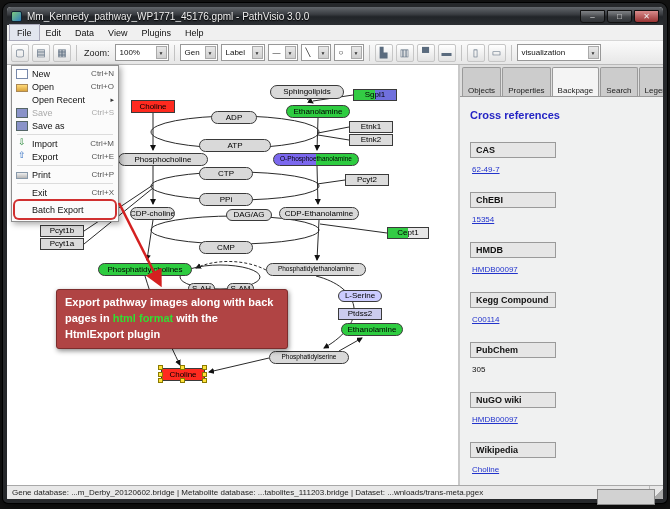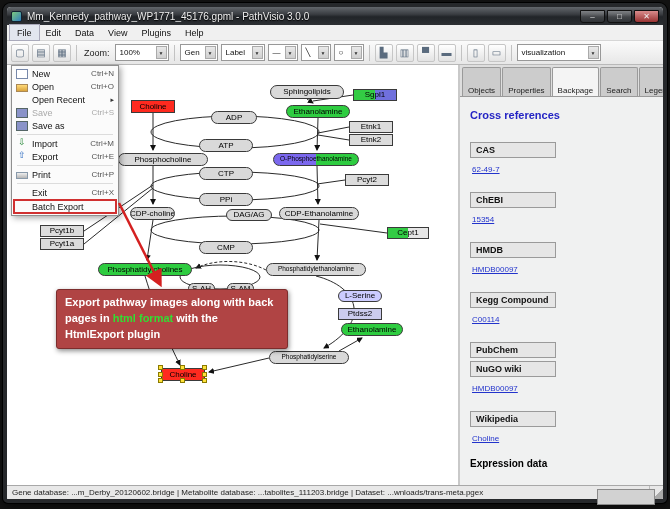--- a/index.html
+++ b/index.html
@@ -34,21 +34,21 @@
   .bp-header{color:#2424c4;font-weight:bold;font-size:11px;margin:4px 0 18px}
   .xref-title{display:inline-block;min-width:86px;background:#e6e6e6;border:1px solid #9a9a9a;padding:2px 5px;font-size:9px;font-weight:bold;color:#111}
   .xref-value{font-size:8px;margin:7px 0 15px 2px;color:#111}
   .xref-value.link{color:#2233cc;text-decoration:underline;cursor:pointer}
   .bp-footer{font-weight:bold;font-size:10px;margin-top:2px;color:#000}
   .statusbar{height:14px;background:#e8e8e8;border-top:1px solid #a8a8a8;display:flex;align-items:center;flex:0 0 auto}
   .status-text{flex:1;font-size:8px;color:#222;padding:0 5px;white-space:nowrap;overflow:hidden}
   .status-grip{width:14px;height:100%;border-left:1px solid #bbb;background:linear-gradient(135deg,transparent 60%,#aaa 60%)}
   .file-menu{position:absolute;left:11px;top:65px;width:108px;background:#fbfbfb;border:1px solid #8f8f8f;box-shadow:2px 2px 6px rgba(0,0,0,.35);z-index:30;padding:1px 1px}
   .menu-item{height:13px;display:flex;align-items:center;font-size:9px;padding:0 3px;gap:4px;position:relative;color:#111}
-  .menu-item.highlighted{box-shadow:inset 0 0 0 2px #d03030;border-radius:0;height:15px}
+  .menu-item.highlighted{box-shadow:inset 0 0 0 2px #d03030;border-radius:6px;height:21px}
   .menu-item.disabled .mi-label,.menu-item.disabled .mi-shortcut{color:#aaa}
   .mi-icon{width:12px;height:10px;flex:0 0 auto;position:relative}
   .mi-label{flex:1;white-space:nowrap}
   .mi-shortcut{font-size:8px;color:#555}
   .mi-arrow{font-size:7px;color:#333}
   .menu-sep{height:1px;background:#dcdcdc;margin:2px 4px}
   .ic-new-document{background:#fff;border:1px solid #7788aa}
   .ic-open-folder{background:linear-gradient(#ffd978,#d9a33c);border:1px solid #aa8855;height:8px;margin-top:2px}
   .ic-save-disk{background:#8a93c9;border:1px solid #566}
   .ic-import-arrow::after{content:"⇩";font-size:9px;color:#2a8a3a;position:absolute;left:2px;top:-2px}
@@ -158,21 +158,21 @@
           <path d="M138,211 C150,250 162,278 173,300" marker-end="url(#arr)"></path>
         </g>
       </svg>
     <div class="node rounded" style="left: 263px; top: 20px; width: 74px; height: 14px; background: rgb(217, 217, 217);">Sphingolipids</div>
         <div class="node" style="left: 346px; top: 24px; width: 44px; height: 12px; background: linear-gradient(90deg, rgb(51, 204, 68) 0%, rgb(51, 204, 68) 50%, rgb(112, 112, 221) 50%, rgb(112, 112, 221) 100%); text-align: right;">Sgpl1</div>
         <div class="node" style="left: 124px; top: 35px; width: 44px; height: 13px; background: rgb(255, 42, 31);">Choline</div>
         <div class="node rounded" style="left: 279px; top: 40px; width: 64px; height: 13px; background: rgb(46, 204, 64);">Ethanolamine</div>
         <div class="node rounded" style="left: 192px; top: 46px; width: 46px; height: 13px; background: rgb(217, 217, 217); margin-left: 12px;">ADP</div>
         <div class="node" style="left: 342px; top: 56px; width: 44px; height: 12px; background: rgb(220, 220, 220);">Etnk1</div>
         <div class="node" style="left: 342px; top: 69px; width: 44px; height: 12px; background: rgb(220, 220, 220);">Etnk2</div>
-        <div class="node rounded" style="left: 192px; top: 74px; width: 54px; height: 13px; background: rgb(217, 217, 217);">ATP</div>
+        <div class="node rounded" style="left: 192px; top: 74px; width: 72px; height: 13px; background: rgb(217, 217, 217);">ATP</div>
         <div class="node rounded" style="left: 111px; top: 88px; width: 90px; height: 13px; background: rgb(217, 217, 217);">Phosphocholine</div>
         <div class="node rounded" style="left: 266px; top: 88px; width: 86px; height: 13px; background: linear-gradient(90deg, rgb(123, 104, 238) 0%, rgb(123, 104, 238) 50%, rgb(46, 204, 64) 50%, rgb(46, 204, 64) 100%); font-size: 6.5px;">O-Phosphoethanolamine</div>
         <div class="node rounded" style="left: 192px; top: 102px; width: 54px; height: 13px; background: rgb(217, 217, 217);">CTP</div>
         <div class="node" style="left: 338px; top: 109px; width: 44px; height: 12px; background: rgb(220, 220, 220);">Pcyt2</div>
         <div class="node rounded" style="left: 192px; top: 128px; width: 54px; height: 13px; background: rgb(217, 217, 217);">PPi</div>
         <div class="node rounded" style="left: 111px; top: 142px; width: 45px; height: 13px; background: rgb(217, 217, 217); margin-left: 12px;">CDP-choline</div>
         <div class="node rounded" style="left: 219px; top: 144px; width: 46px; height: 12px; background: rgb(217, 217, 217);">DAG/AG</div>
         <div class="node rounded" style="left: 272px; top: 142px; width: 80px; height: 13px; background: rgb(217, 217, 217);">CDP-Ethanolamine</div>
         <div class="node" style="left: 33px; top: 160px; width: 44px; height: 12px; background: rgb(220, 220, 220);">Pcyt1b</div>
         <div class="node" style="left: 33px; top: 173px; width: 44px; height: 12px; background: rgb(220, 220, 220);">Pcyt1a</div>
@@ -204,21 +204,21 @@
           <div class="tab">Search</div>
           <div class="tab">Legend</div>
         </div>
       <div class="backpage">
         <div class="bp-header">Cross references</div>
         <div id="xref-list">
             <div><div class="xref-title">CAS</div><div class="xref-value link">62-49-7</div></div>
             <div><div class="xref-title">ChEBI</div><div class="xref-value link">15354</div></div>
             <div><div class="xref-title">HMDB</div><div class="xref-value link">HMDB00097</div></div>
             <div><div class="xref-title">Kegg Compound</div><div class="xref-value link">C00114</div></div>
-            <div><div class="xref-title">PubChem</div></div>
+            <div><div class="xref-title">PubChem</div><div class="xref-value">305</div></div>
             <div><div class="xref-title">NuGO wiki</div><div class="xref-value link">HMDB00097</div></div>
             <div><div class="xref-title">Wikipedia</div><div class="xref-value link">Choline</div></div>
           </div>
         <div class="bp-footer">Expression data</div>
       </div>
     </div>
   </div>
   <div class="statusbar">
     <div class="status-text">Gene database: ...m_Derby_20120602.bridge | Metabolite database: ...tabolites_111203.bridge | Dataset: ...wnloads/trans-meta.pgex</div>
     <div class="status-grip"></div>

